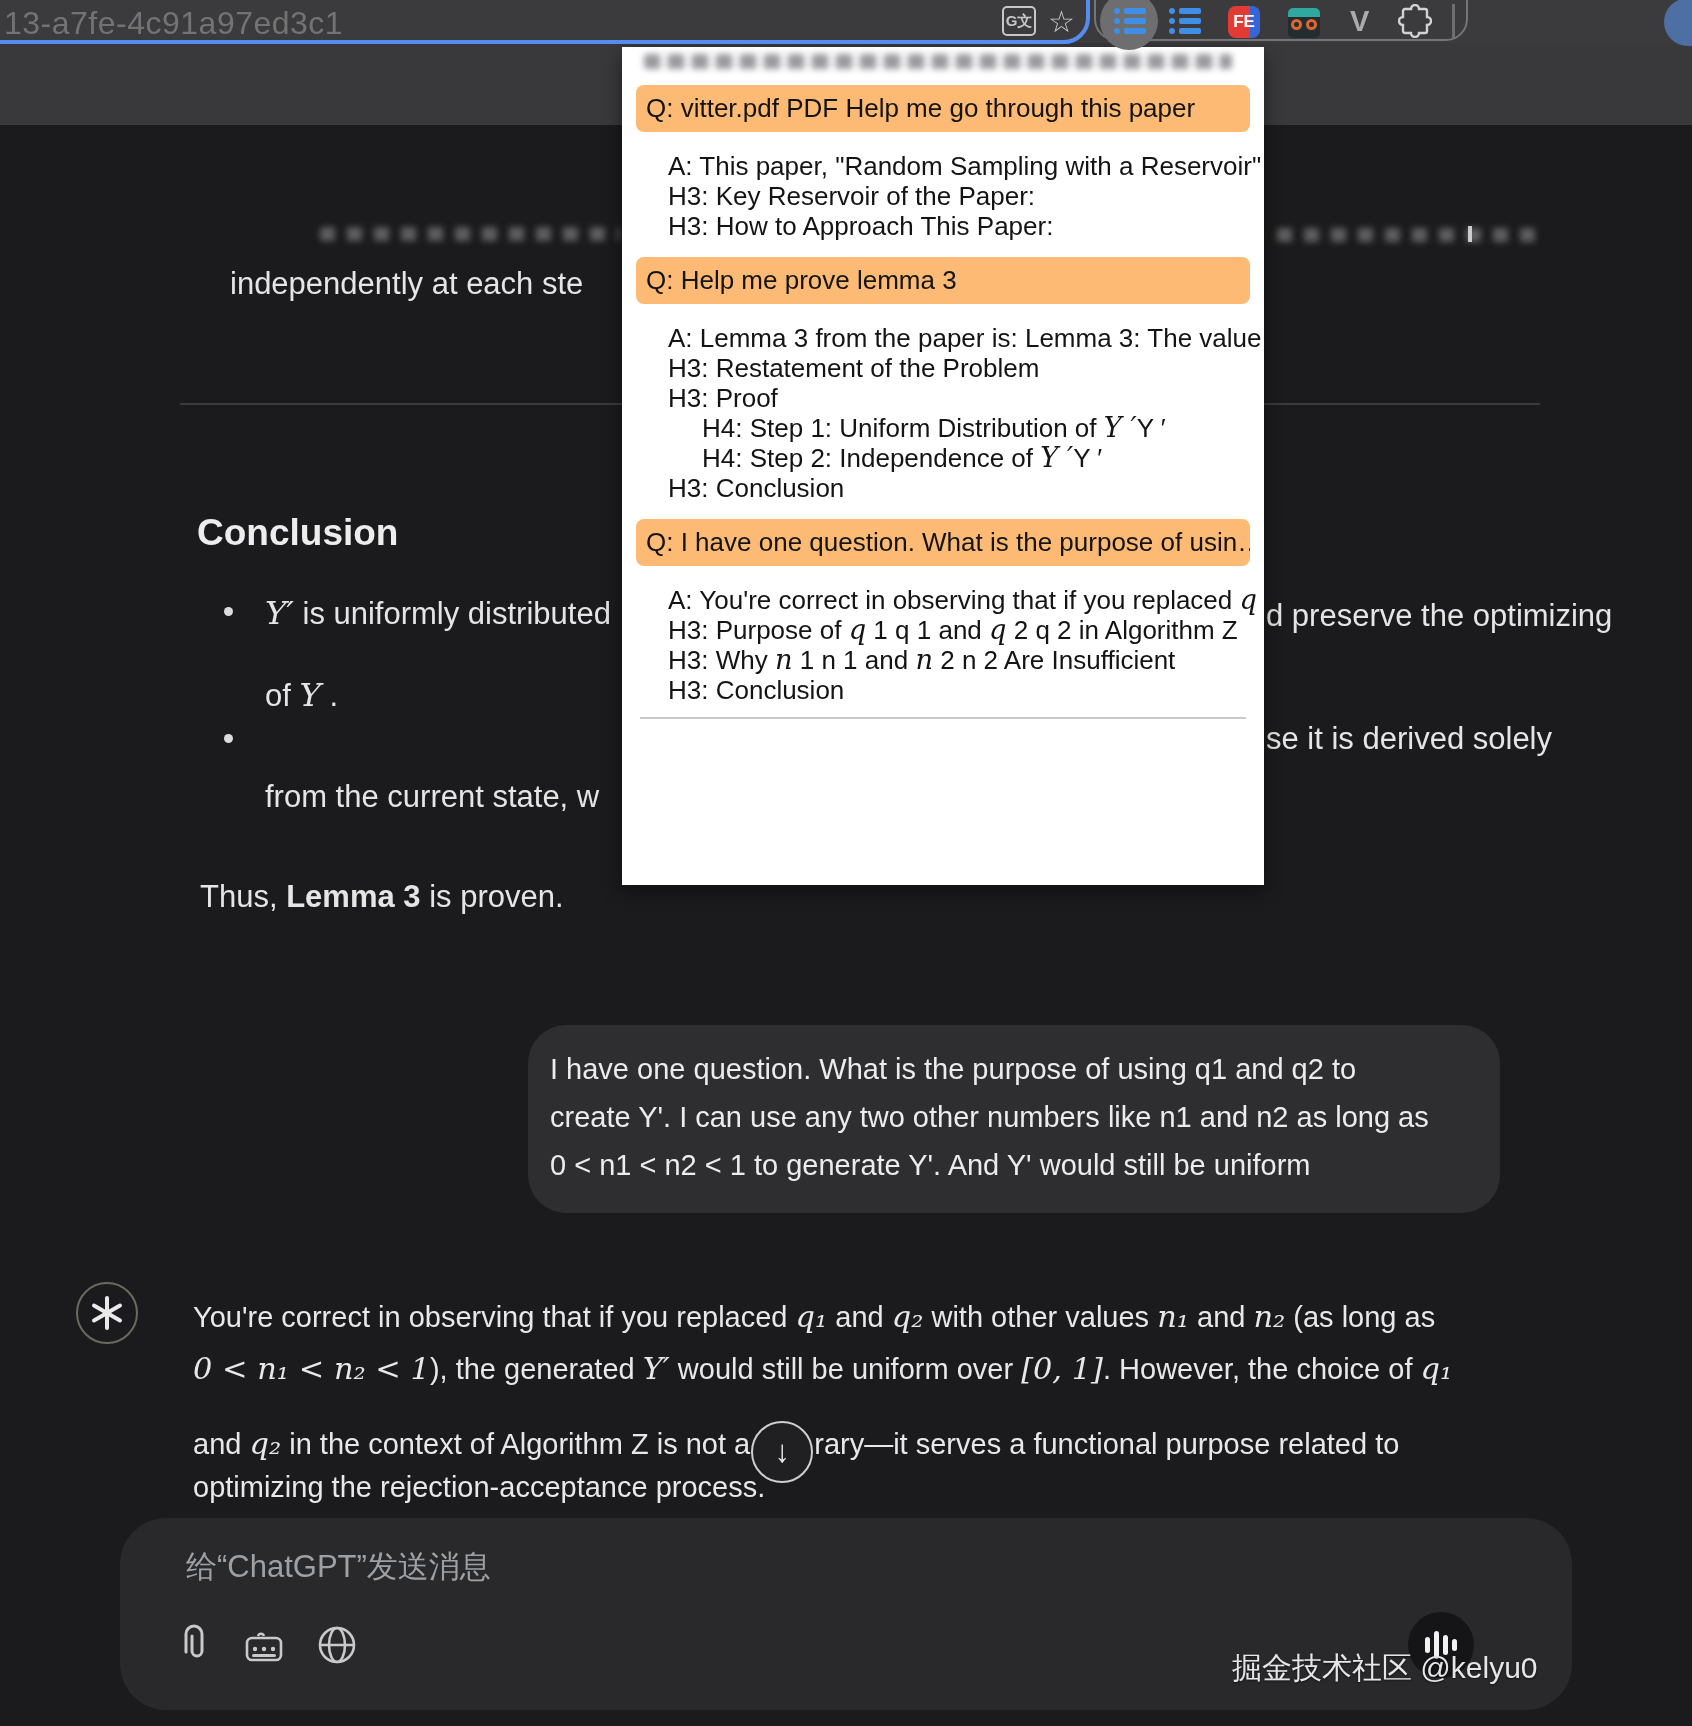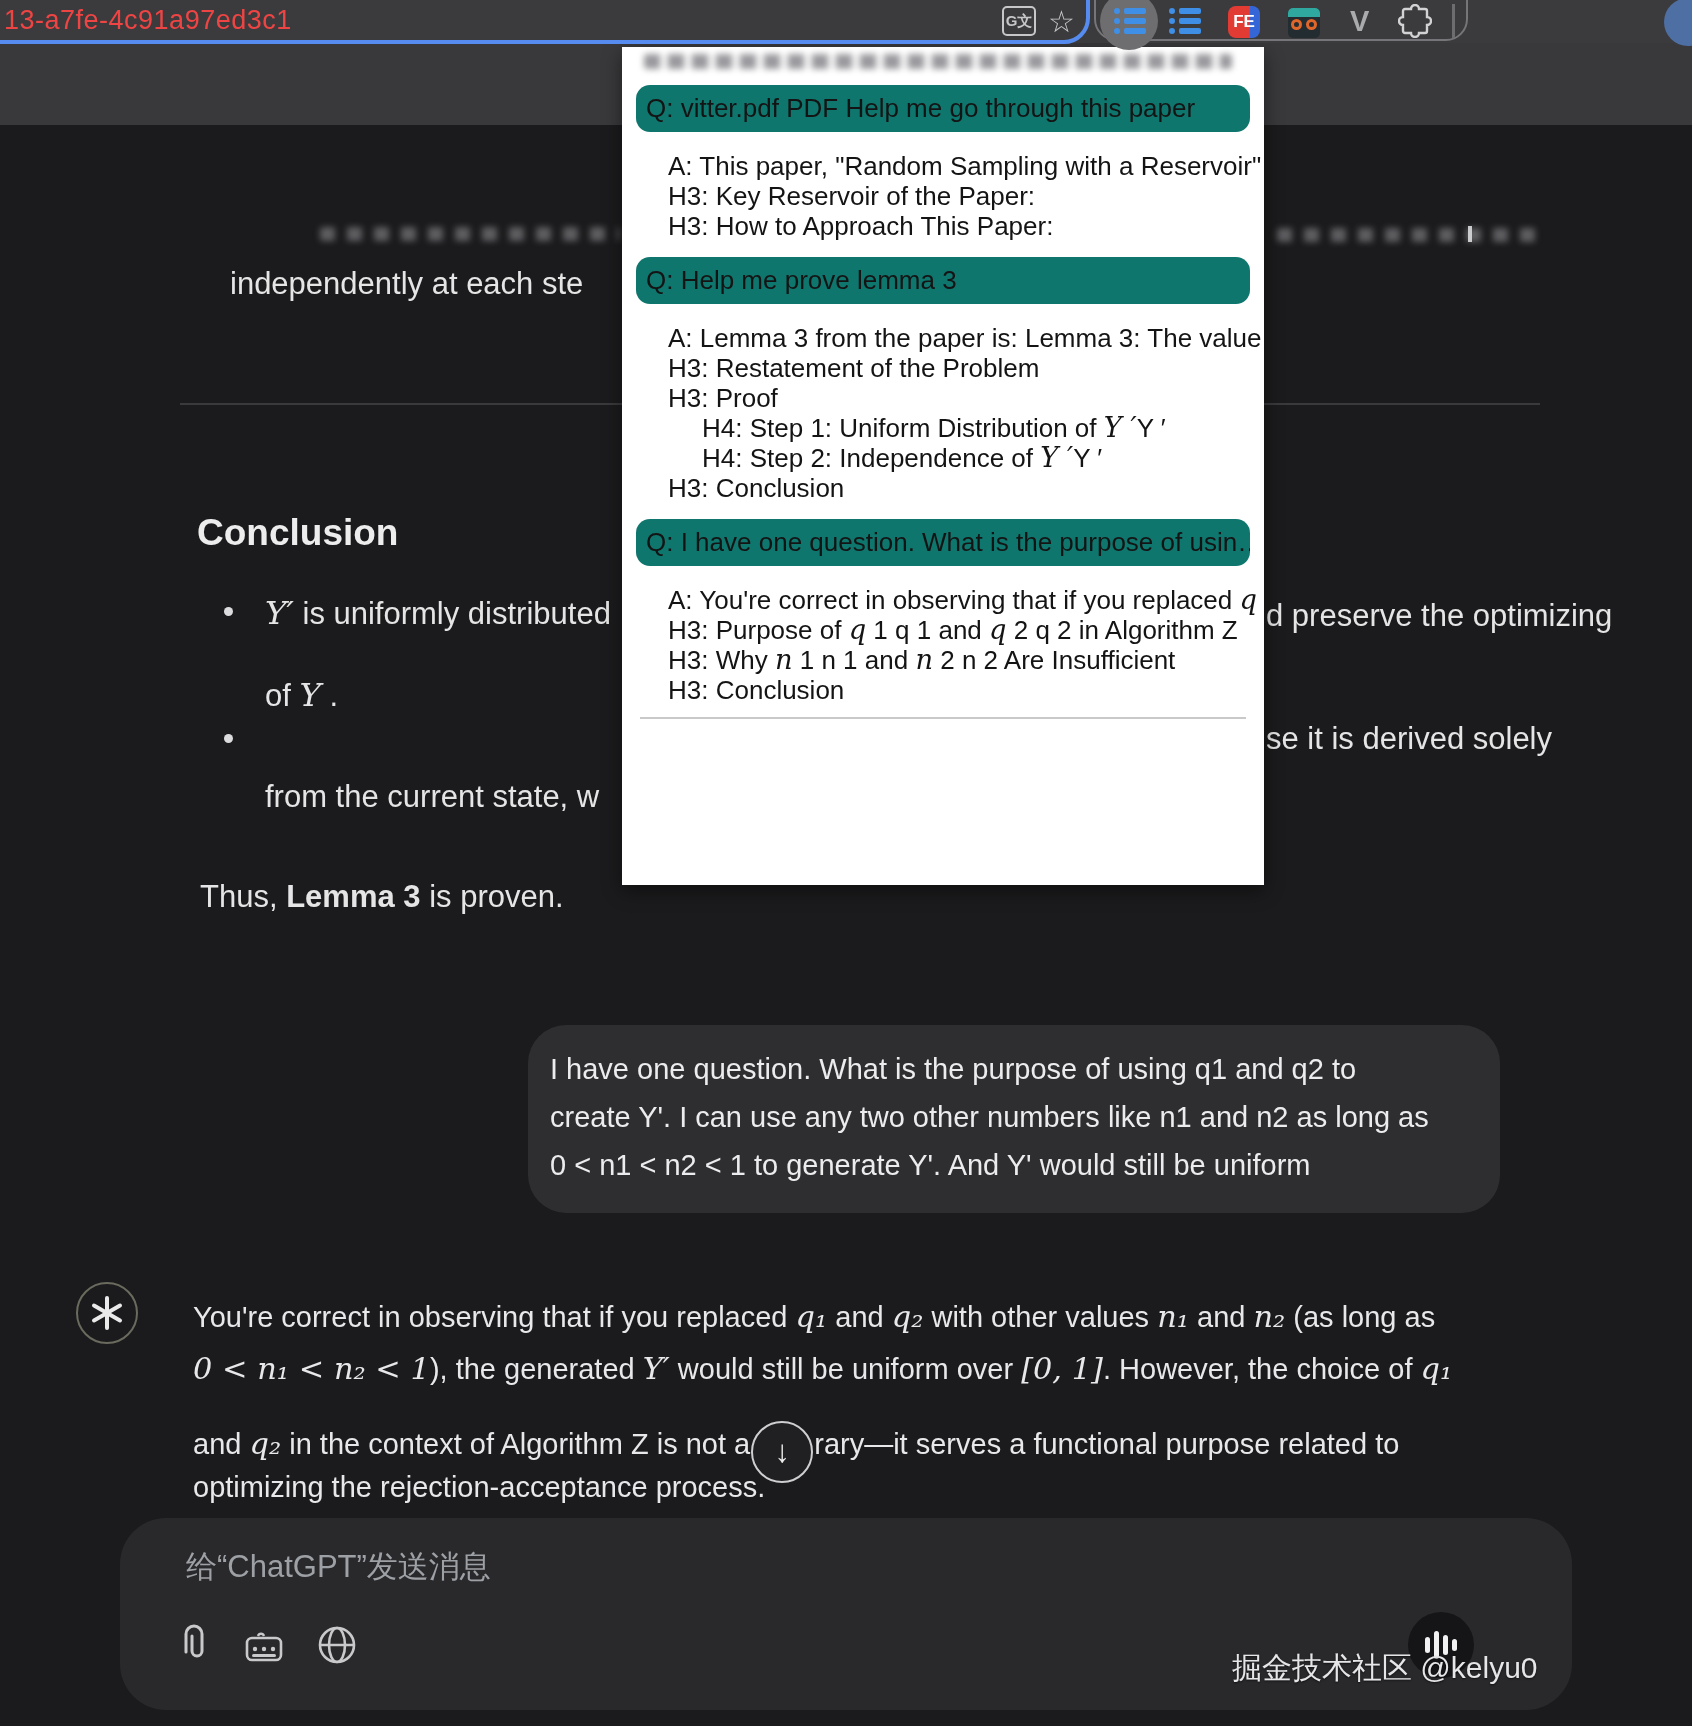--- a/index.html
+++ b/index.html
@@ -2,21 +2,21 @@
 <html><head>
 <meta charset="utf-8">
 <style>
   *{box-sizing:border-box;margin:0;padding:0}
   html,body{background:#000}
   #stage{position:relative;width:1692px;height:1726px;background:#1b1b1d;overflow:hidden;
          font-family:"Liberation Sans",sans-serif}
 
   
   .chrome{position:absolute;left:0;top:0;width:100%;height:43px;background:#3b3b3d;z-index:60}
-  .urltext{position:absolute;left:4px;top:5px;font-size:27px;color:#ef4444;letter-spacing:.5px;z-index:63}
+  .urltext{position:absolute;left:4px;top:5px;font-size:32px;color:#737373;letter-spacing:.5px;z-index:63}
   .addrcap{position:absolute;left:-30px;top:-38px;width:1120px;height:82px;border:4px solid #568cef;
            border-radius:26px;z-index:61;pointer-events:none}
   .extcap{position:absolute;left:1094px;top:-22px;width:374px;height:63px;border:2px solid #75757a;
           border-radius:22px;z-index:61}
   .activecirc{position:absolute;left:1100px;top:-8px;width:58px;height:58px;border-radius:50%;background:#6e6e71;z-index:61}
   .cicon{position:absolute;top:4px;height:34px;display:flex;align-items:center;justify-content:center;
          color:#c9c9cb;z-index:62}
   .gtr{width:34px;height:30px;border:2.5px solid #c7c7c9;border-radius:5px;font-size:15px;font-weight:700;
        color:#c7c7c9;display:flex;align-items:center;justify-content:center}
   .star{font-size:30px;color:#c9c9cb}
@@ -44,21 +44,21 @@
           background:repeating-linear-gradient(90deg,rgba(160,160,165,.5) 0 15px,rgba(160,160,165,0) 15px 27px)}
   .cursor{position:absolute;left:1468px;top:226px;width:4px;height:16px;background:#d9dadc;opacity:.9;z-index:9}
 
   
   .popup{position:absolute;left:622px;top:47px;width:642px;height:838px;background:#ffffff;z-index:50;
          box-shadow:0 6px 18px rgba(0,0,0,.45);padding-top:7px;overflow:hidden}
   .blurline{margin-left:22px;width:588px;height:15px;filter:blur(3px);border-radius:3px;
             background:repeating-linear-gradient(90deg,rgba(70,70,78,.55) 0 16px,rgba(70,70,78,.05) 16px 24px)}
   .prow{font-size:26px;line-height:30px;height:30px;color:#141414;white-space:nowrap;overflow:hidden;padding-left:46px}
   .prow.h4{padding-left:80px}
-  .prow.q{height:47px;line-height:47px;background:#0f766e;margin:16px 14px 4px;padding:0 10px;border-radius:14px}
+  .prow.q{height:47px;line-height:47px;background:#fdba74;margin:16px 14px 4px;padding:0 10px;border-radius:8px}
   .prow.q+.prow{margin-top:19px}
   .prow.hr{height:0;border-top:2px solid #c9c9ca;margin:12px 18px 0;padding:0}
 
   
   .bubble{position:absolute;left:528px;top:1025px;width:972px;border-radius:38px;background:#2e2e30;
           padding:20px 28px 24px 22px;z-index:10}
   .uline{font-size:29px;line-height:48px;color:#ececee;white-space:nowrap}
 
   
   .ailogo{position:absolute;left:76px;top:1282px;width:62px;height:62px;border:2px solid #6a6a5e;border-radius:50%;

